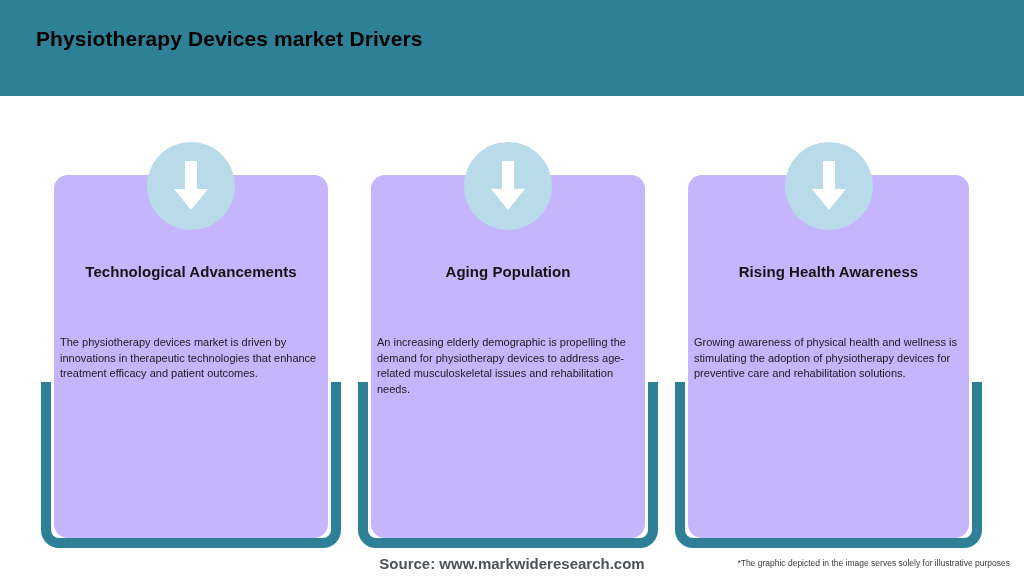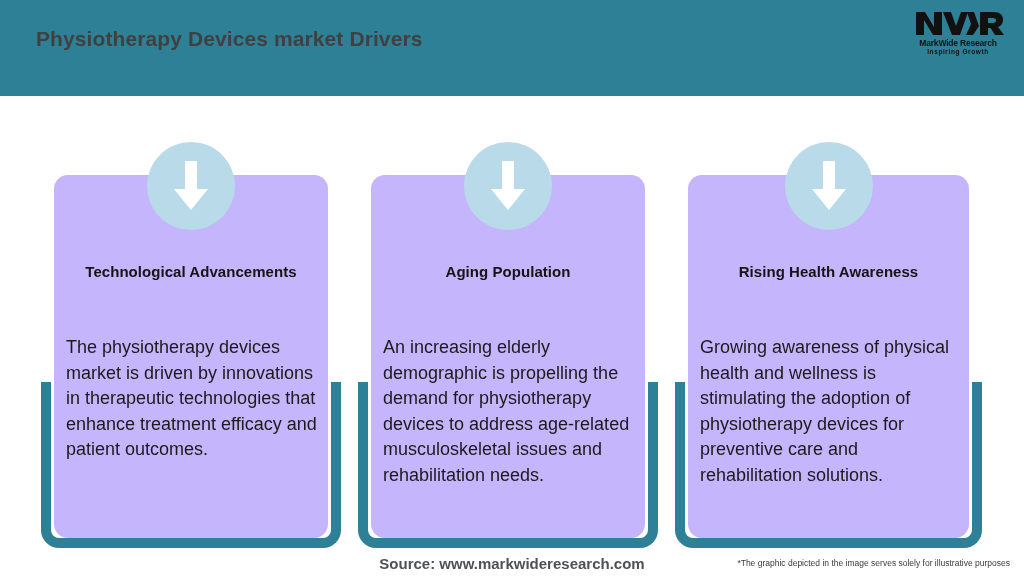--- a/index.html
+++ b/index.html
@@ -11,21 +11,21 @@
   }
   .slide { position:relative; width:1024px; height:576px; background:#ffffff; }
 
   
   .header-band {
     position:absolute; left:0; top:0; width:1024px; height:96px;
     background:#2e8096;
   }
   .header-title {
     position:absolute; left:36px; top:27px;
-    font-size:21px; font-weight:bold; color:#404040;
+    font-size:21px; font-weight:bold; color:#000000;
     letter-spacing:0.1px;
   }
 
   
   .logo { position:absolute; right:18px; top:8px; width:96px; height:52px; }
   .logo-mark { display:block; }
   .logo-line1 {
     position:absolute; left:0; top:30px; width:96px; text-align:center;
     font-size:8.5px; font-weight:bold; color:#111111; letter-spacing:-0.2px;
     white-space:nowrap;
@@ -70,22 +70,22 @@
   }
   .arrow-svg { display:block; }
 
   .card-title {
     position:absolute; left:14px; right:14px; top:88px;
     text-align:center;
     font-size:15px; font-weight:bold; color:#141414;
     letter-spacing:0.05px;
   }
   .card-body {
-    position:absolute; left:12px; right:10px; top:160px;
-    font-size:18px; line-height:1.42; color:#1b1b1b;
+    position:absolute; left:6px; right:10px; top:160px;
+    font-size:11px; line-height:1.42; color:#1b1b1b;
     text-align:left;
   }
 
   
   .source-note {
     position:absolute; left:0; top:555px; width:1024px;
     text-align:center;
     font-size:15px; font-weight:bold; color:#4b5358;
   }
   .disclaimer {
@@ -94,30 +94,20 @@
   }
 </style>
 </head>
 <body>
 
 <div class="slide">
 
   <div class="header-band"></div>
   <div class="header-title">Physiotherapy Devices market Drivers</div>
 
-  <div class="logo">
-    <svg class="logo-mark" width="96" height="30" viewBox="0 0 96 30">
-      <path d="M6 27 L6 4 L15 4 L24 19 L24 4 L32 4 L32 27 L23 27 L14 12 L14 27 Z" fill="#111111"></path>
-      <path d="M33 4 L41 4 L46 18 L51 4 L58 4 L50 27 L42 27 Z" fill="#111111"></path>
-      <path d="M57 4 L64 4 L69 18 L63 27 L56 27 L61 16 Z" fill="#111111"></path>
-      <path d="M70 4 L84 4 C90 4 93 7 93 12 C93 15.5 91 18 88 19 L94 27 L85 27 L80.5 20 L78 20 L78 27 L70 27 Z M78 10 L78 15 L83 15 C85 15 86 14 86 12.5 C86 11 85 10 83 10 Z" fill="#111111"></path>
-    </svg>
-    <div class="logo-line1">MarkWide Research</div>
-    <div class="logo-line2">Inspiring Growth</div>
-  </div>
 
   <div class="cards">
 
     <div class="card-group g0">
       <div class="frame"></div>
       <div class="card">
         <div class="card-title">Technological Advancements</div>
         <div class="card-body">The physiotherapy devices market is driven by innovations in therapeutic technologies that enhance treatment efficacy and patient outcomes.</div>
       </div>
       <div class="icon-circle">

